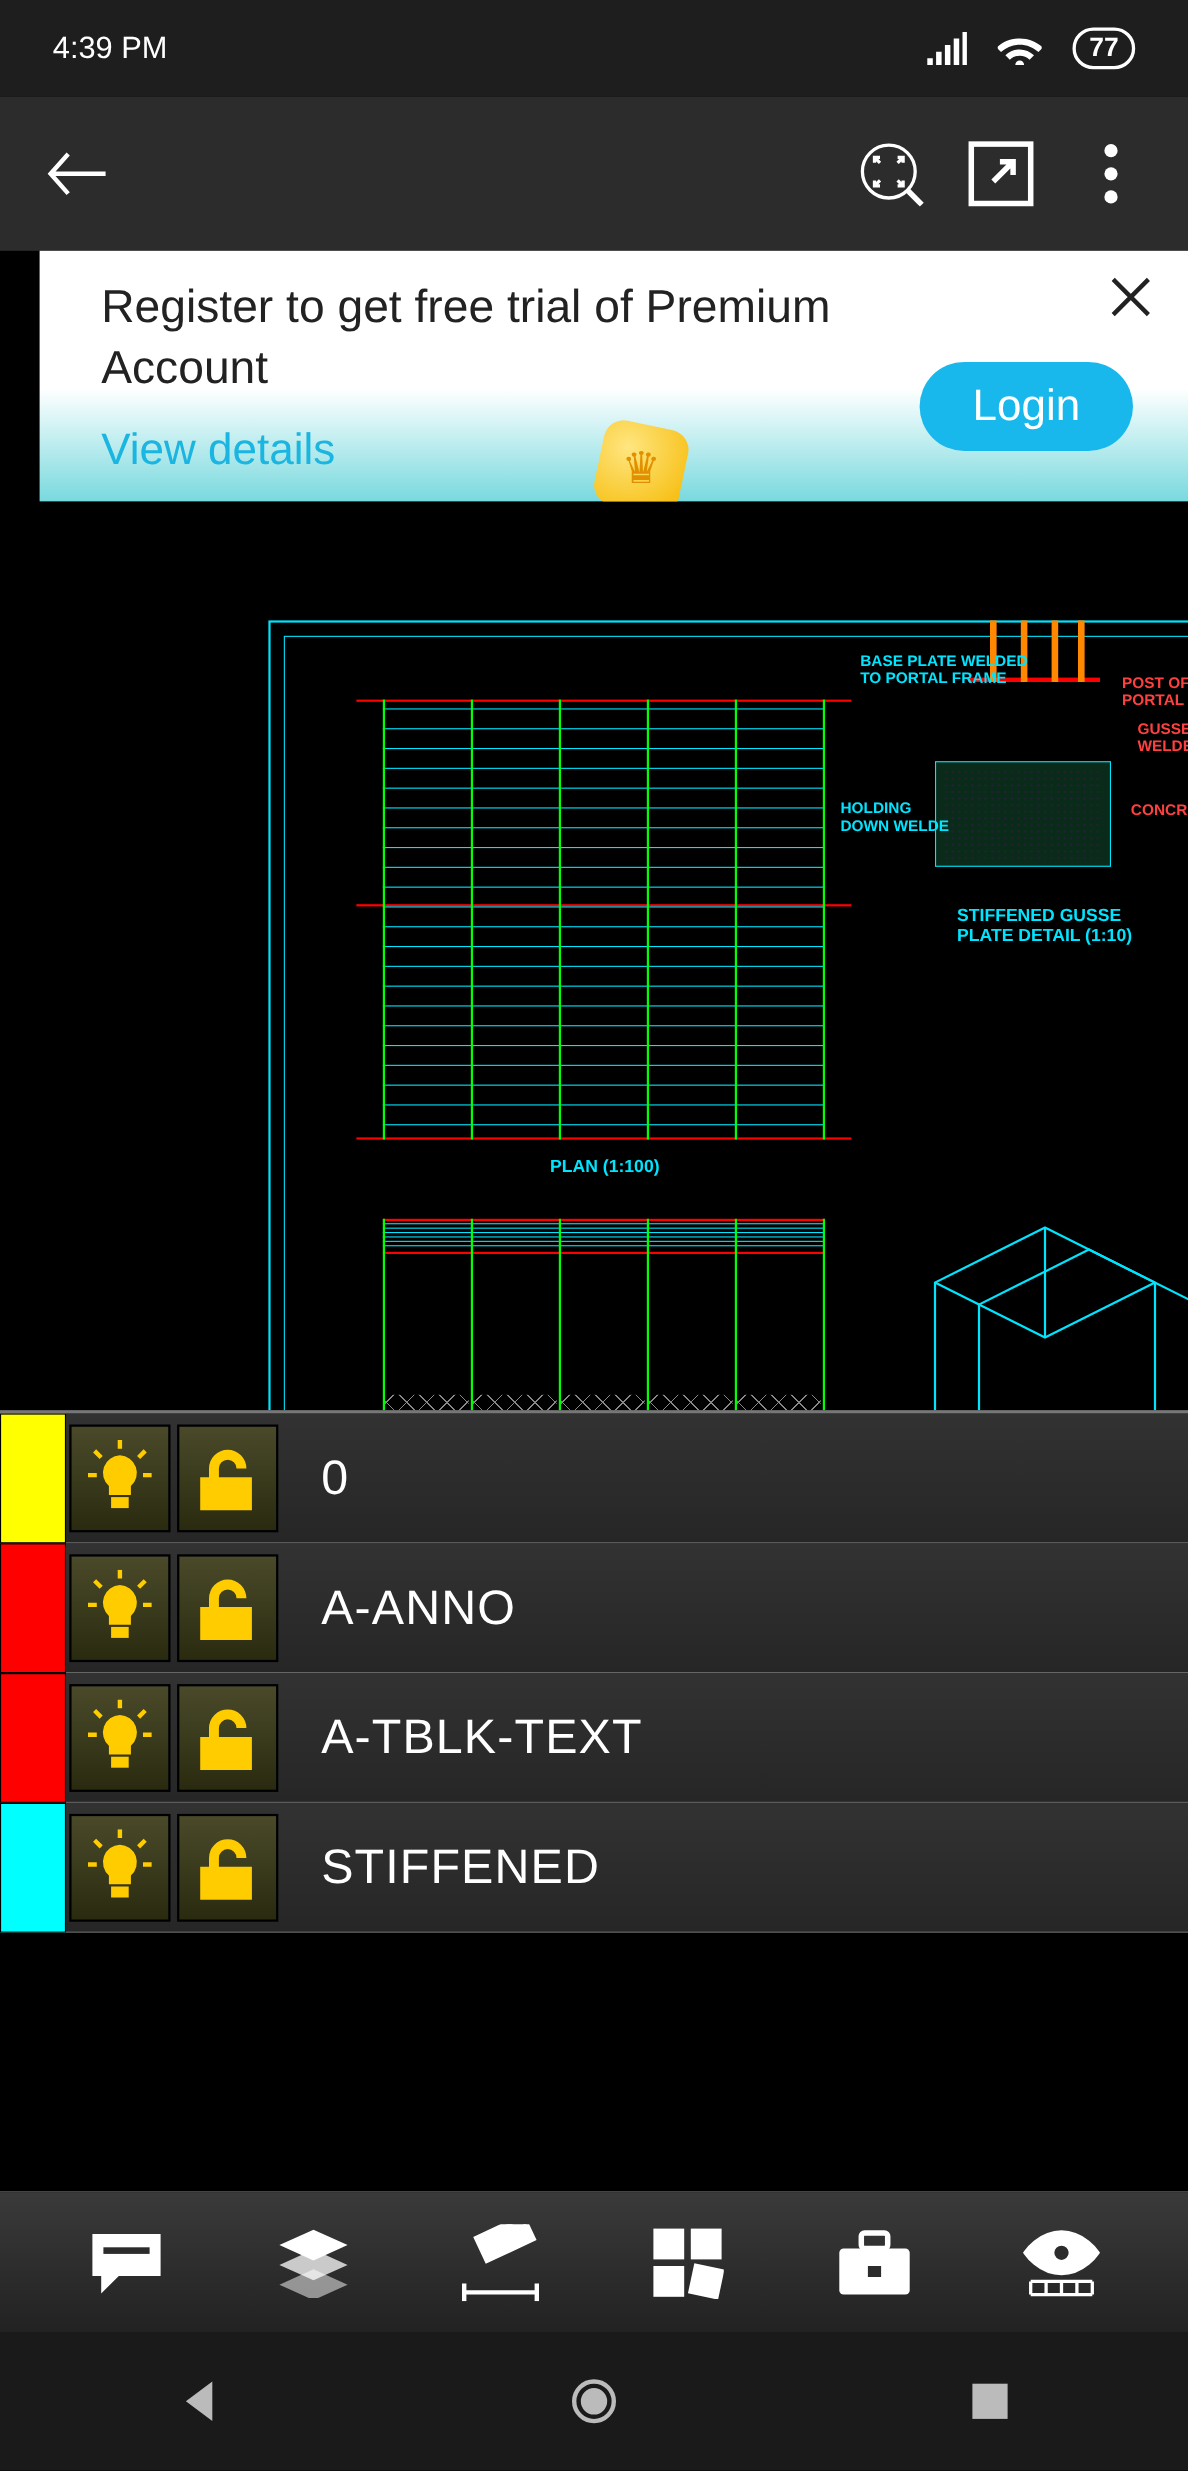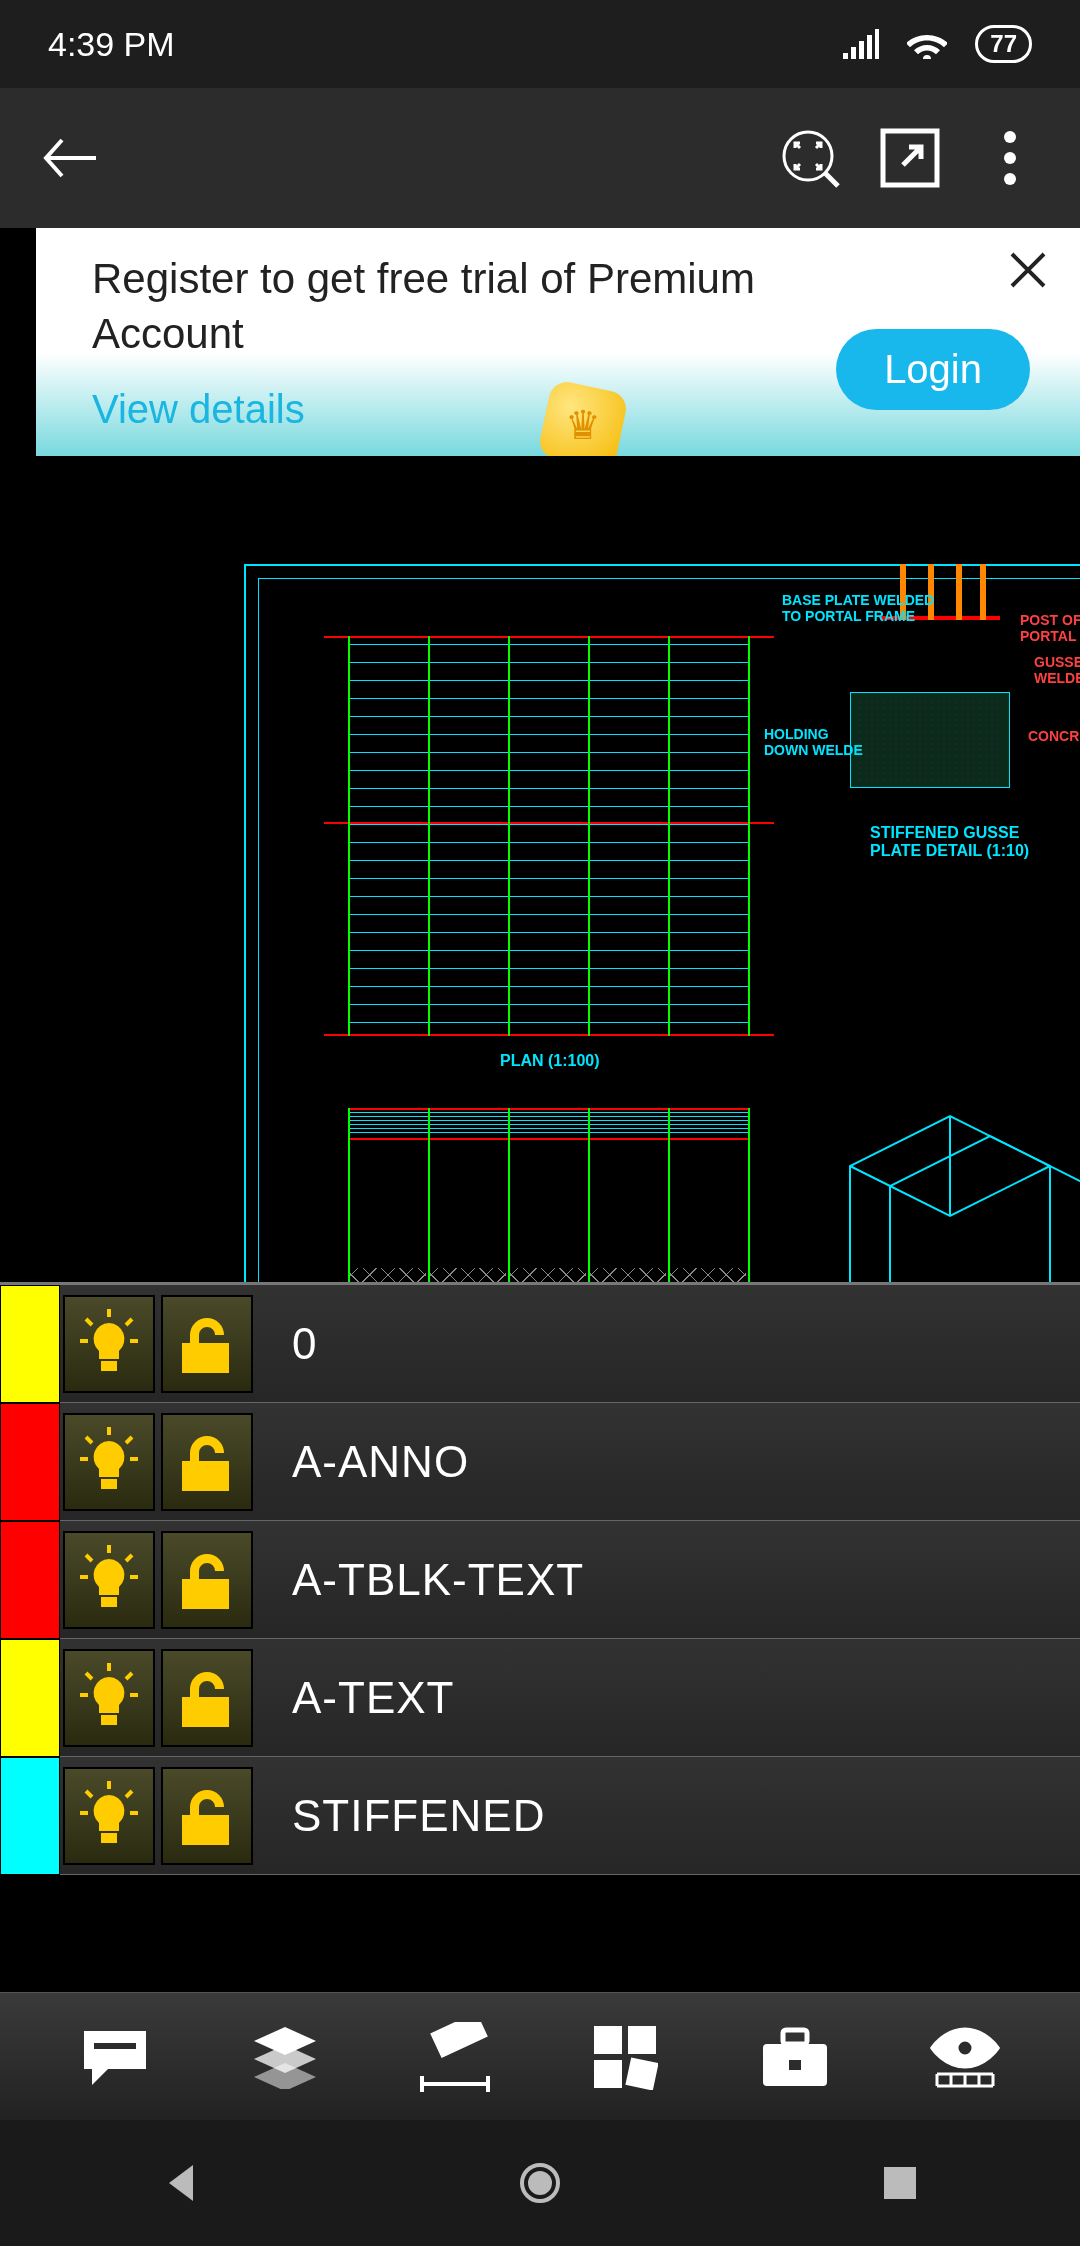--- a/index.html
+++ b/index.html
@@ -1,19 +1,19 @@
 <!DOCTYPE html>
 <html><head>
 <meta charset="utf-8">
 <style>
 * { margin: 0; padding: 0; box-sizing: border-box; }
 html, body { width: 1080px; height: 2246px; background: #000; font-family: -apple-system, Arial, sans-serif; overflow: hidden; }
 
 .status-bar { height: 88px; background: #1e1e1e; display: flex; align-items: center; justify-content: space-between; padding: 0 48px; color: #fff; }
-.status-time { font-size: 34px; font-weight: 500; }
+.status-time { font-size: 28px; font-weight: 500; }
 .status-right { display: flex; align-items: center; gap: 28px; }
 .status-right svg { display: block; }
 .battery-pill { border: 3px solid #fff; border-radius: 20px; padding: 2px 12px; font-size: 24px; font-weight: 700; }
 
 .app-bar { height: 140px; background: #2c2c2c; display: flex; align-items: center; padding: 0 30px; gap: 20px; }
 .app-bar .spacer { flex: 1; }
 .icon-btn { width: 80px; height: 80px; display: flex; align-items: center; justify-content: center; color: #fff; }
 
 .banner { position: relative; height: 228px; background: linear-gradient(to bottom, #fff 0%, #fff 55%, #78d9de 100%); padding: 24px 40px 10px 56px; display: flex; margin-left: 36px; }
 .banner-left { flex: 1; }
@@ -265,53 +265,35 @@
           </svg>
         </div>
     <div class="layer-btn">
           <svg width="58" height="62" viewBox="0 0 58 62" fill="#ffcc00">
             <path d="M12 30v-8a17 17 0 0134 0h-9a8 8 0 00-16 0v8h30v30H4V30z"></path>
           </svg>
         </div>
     <div class="layer-name">A-TBLK-TEXT</div>
       </div>
       <div class="layer-row">
-    <div class="layer-color" style="background:#ffff00"></div>
+    <div class="layer-color" style="background:#00ffff"></div>
     <div class="layer-btn">
           <svg width="58" height="70" viewBox="0 0 58 70">
             <path fill="#ffcc00" d="M29 14a16 16 0 00-10 28v8h20v-8a16 16 0 00-10-28z"></path>
             <rect x="21" y="52" width="16" height="10" fill="#ffcc00"></rect>
             <g stroke="#ffcc00" stroke-width="4">
               <path d="M29 0v8M6 10l6 6M52 10l-6 6M0 32h8M50 32h8"></path>
             </g>
           </svg>
         </div>
     <div class="layer-btn">
           <svg width="58" height="62" viewBox="0 0 58 62" fill="#ffcc00">
             <path d="M12 30v-8a17 17 0 0134 0h-9a8 8 0 00-16 0v8h30v30H4V30z"></path>
           </svg>
         </div>
-    <div class="layer-name">A-TEXT</div>
-      </div>
-      <div class="layer-row">
-    <div class="layer-color" style="background:#00ffff"></div>
-    <div class="layer-btn">
-          <svg width="58" height="70" viewBox="0 0 58 70">
-            <path fill="#ffcc00" d="M29 14a16 16 0 00-10 28v8h20v-8a16 16 0 00-10-28z"></path>
-            <rect x="21" y="52" width="16" height="10" fill="#ffcc00"></rect>
-            <g stroke="#ffcc00" stroke-width="4">
-              <path d="M29 0v8M6 10l6 6M52 10l-6 6M0 32h8M50 32h8"></path>
-            </g>
-          </svg>
-        </div>
-    <div class="layer-btn">
-          <svg width="58" height="62" viewBox="0 0 58 62" fill="#ffcc00">
-            <path d="M12 30v-8a17 17 0 0134 0h-9a8 8 0 00-16 0v8h30v30H4V30z"></path>
-          </svg>
-        </div>
     <div class="layer-name">STIFFENED</div>
       </div>
     </div>
 </div>
 
 <div class="bottom-tools">
   <div class="tool-btn">
     <svg width="70" height="60" viewBox="0 0 70 60" fill="#fff">
         <path d="M4 4h62v38H28l-16 16V42H4z"></path>
         <rect x="14" y="16" width="42" height="6" fill="#2c2c2c"></rect>

